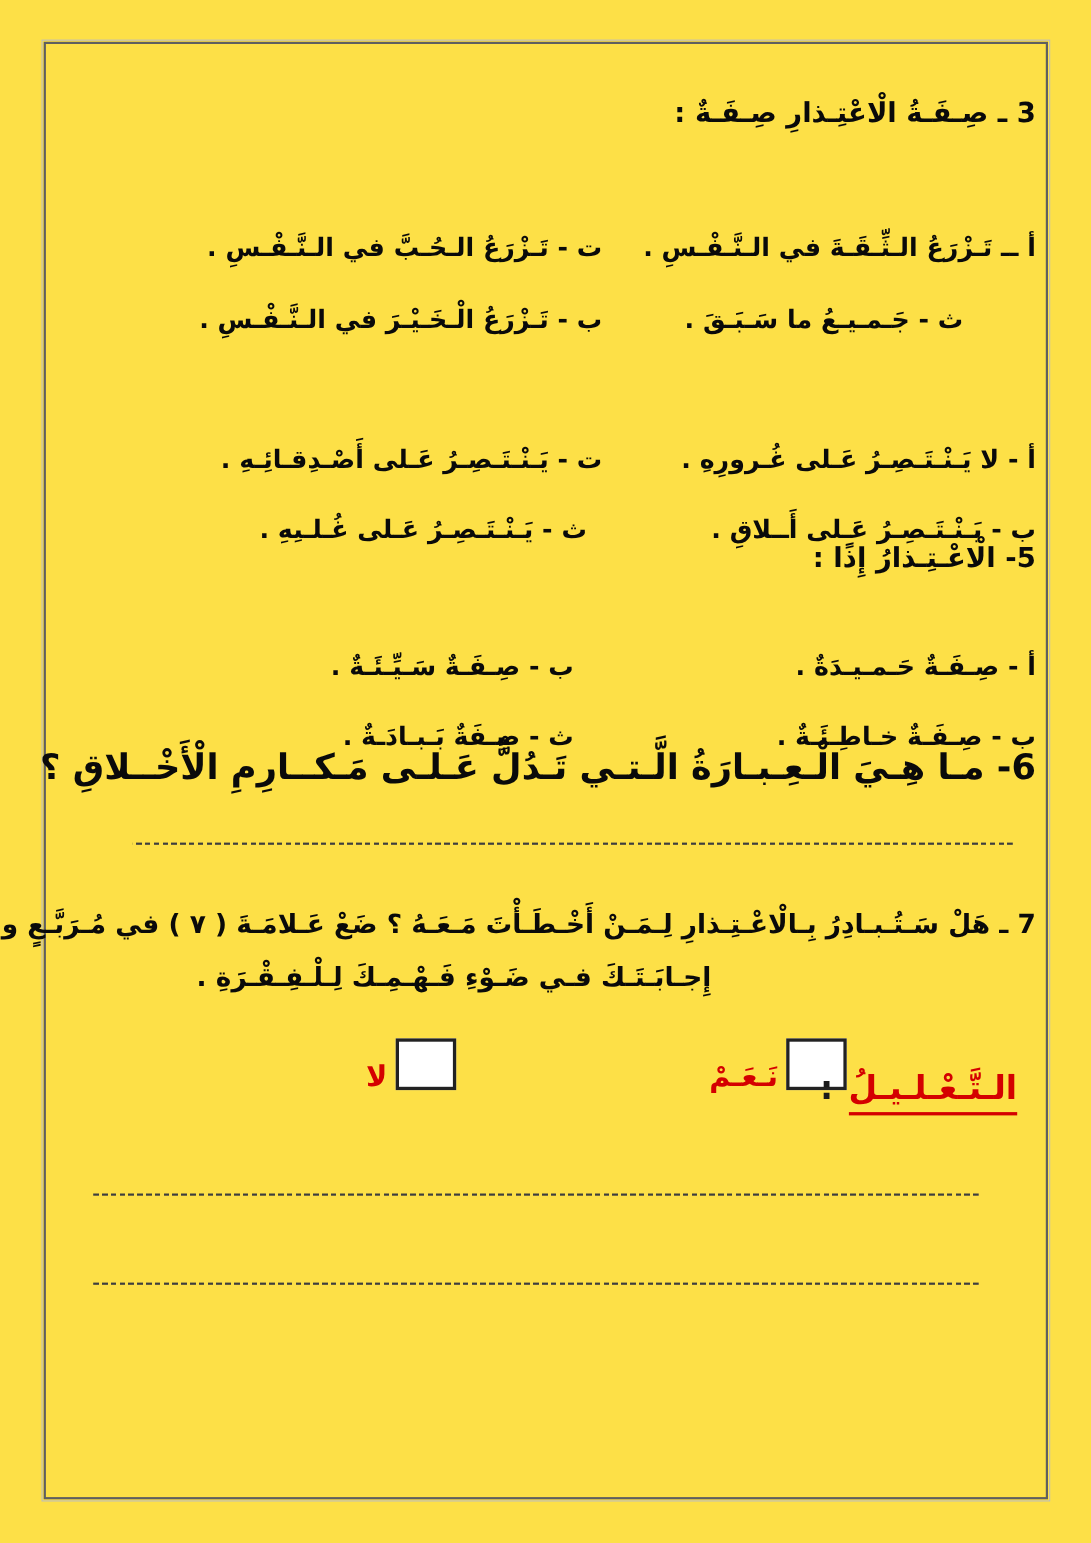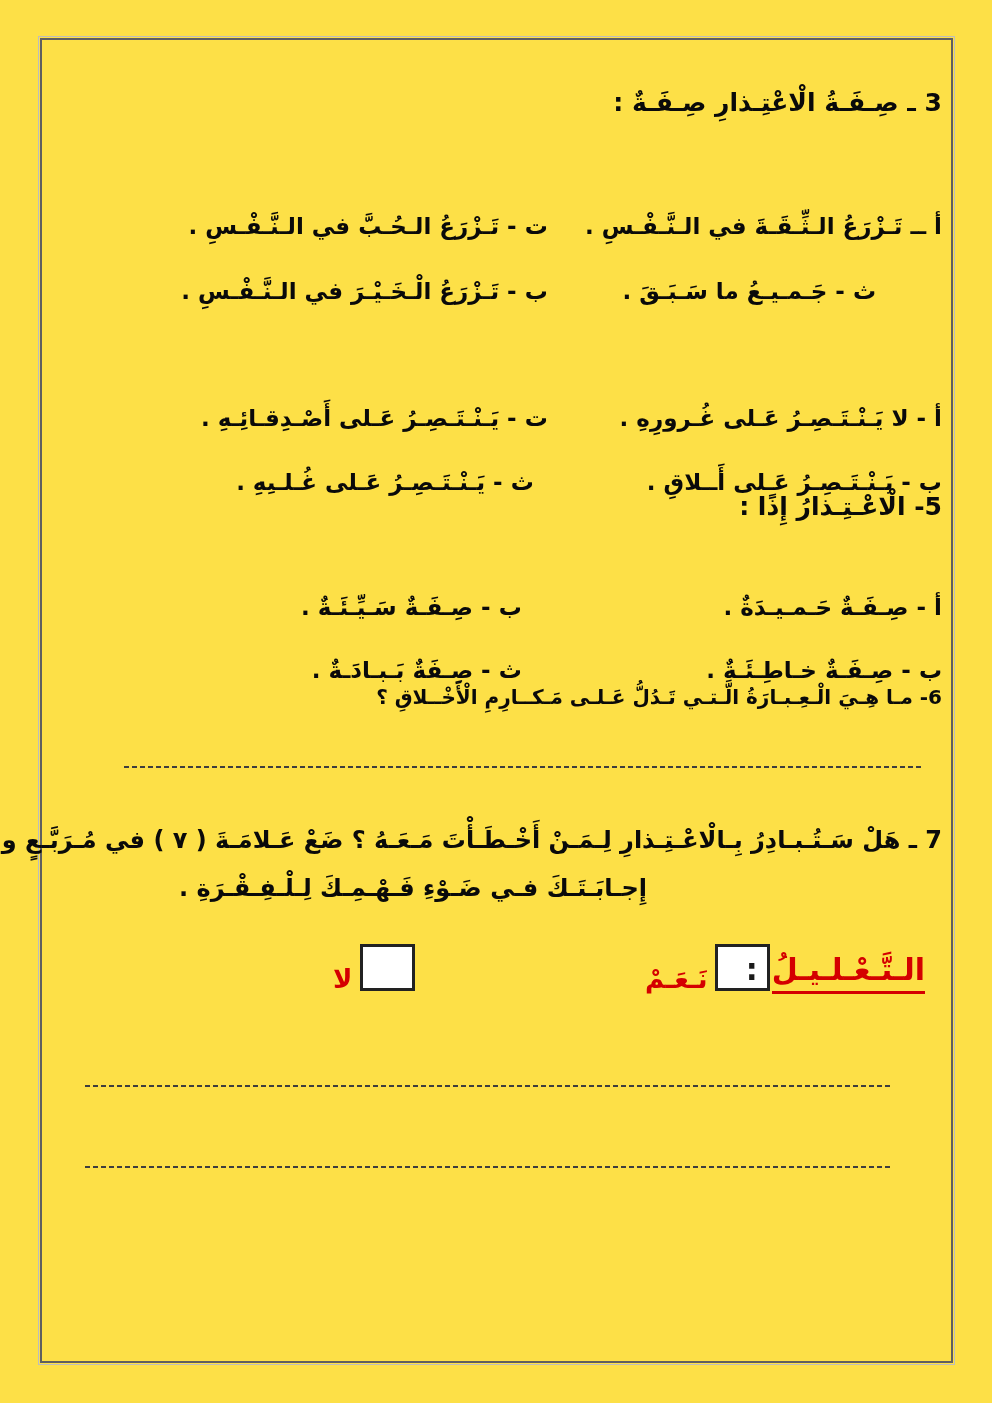--- a/index.html
+++ b/index.html
@@ -38,21 +38,21 @@
   .chkbox{
     position:absolute;top:4px;width:55px;height:47px;background:#ffffff;
     border:3px solid #222222;box-sizing:border-box;cursor:pointer;
   }
   .box-yes{left:630px;}
   .box-no{left:275px;}
   .chlbl{position:absolute;top:8px;font-size:26px;color:var(--red,#d40000);margin-top:16px;}
   .lbl-yes{left:560px;}
   .lbl-no{left:248px;}
   .taalil{
-    position:absolute;top:952px;right:17px;font-size:30px;color:var(--red,#d40000);
+    position:absolute;top:972px;right:17px;font-size:30px;color:var(--red,#d40000);
     white-space:nowrap;
   }
   .taalil-word{border-bottom:3px solid var(--red,#d40000);padding-bottom:4px;display:inline-block;}
   .taalil-colon{color:#1a1a1a;margin-right:14px;}
 </style>
 </head>
 <body>
 
 <div class="page">
   <div class="frame"></div>
@@ -81,21 +81,21 @@
     <div class="heading" style="top:490px">5- الْاعْـتِـذارُ إِذًا :</div>
     <div class="optrow" style="top:551px">
       <div class="cell">أ - صِـفَـةٌ حَـمـيـدَةٌ .</div>
       <div class="cell pr26">ب - صِـفَـةٌ سَـيِّـئَـةٌ .</div>
     </div>
     <div class="optrow" style="top:614px">
       <div class="cell">ب - صِـفَـةٌ خـاطِـئَـةٌ .</div>
       <div class="cell pr26">ث - صِـفَةٌ بَـبـادَـةٌ .</div>
     </div>
 
-    <div class="heading" style="top:681px;font-size:20px">6- مـا هِـيَ الْـعِـبـارَةُ الَّـتـي تَـدُلُّ عَـلـى مَـكــارِمِ الْأَخْــلاقِ  ؟</div>
+    <div class="heading" style="top:681px;font-size:32px">6- مـا هِـيَ الْـعِـبـارَةُ الَّـتـي تَـدُلُّ عَـلـى مَـكــارِمِ الْأَخْــلاقِ  ؟</div>
     <div class="dline" style="top:766px;left:36px;width:800px"></div>
 
     <div class="q7line" style="top:822px">7 ـ هَلْ سَـتُـبـادِرُ بِـالْاعْـتِـذارِ لِـمَـنْ أَخْـطَـأْتَ مَـعَـهُ ؟ ضَعْ عَـلامَـةَ  ( ٧ ) في مُـرَبَّـعٍ واحِـدٍ، عَـلِّـلْ</div>
     <div class="q7line indent" style="top:870px">إِجـابَـتَـكَ فـي ضَـوْءِ فَـهْـمِـكَ لِـلْـفِـقْـرَةِ .</div>
 
     <div class="answers">
       <span class="chlbl lbl-yes">نَـعَـمْ</span>
       <span class="chkbox box-yes"></span>
       <span class="chlbl lbl-no">لا</span>
       <span class="chkbox box-no"></span>

